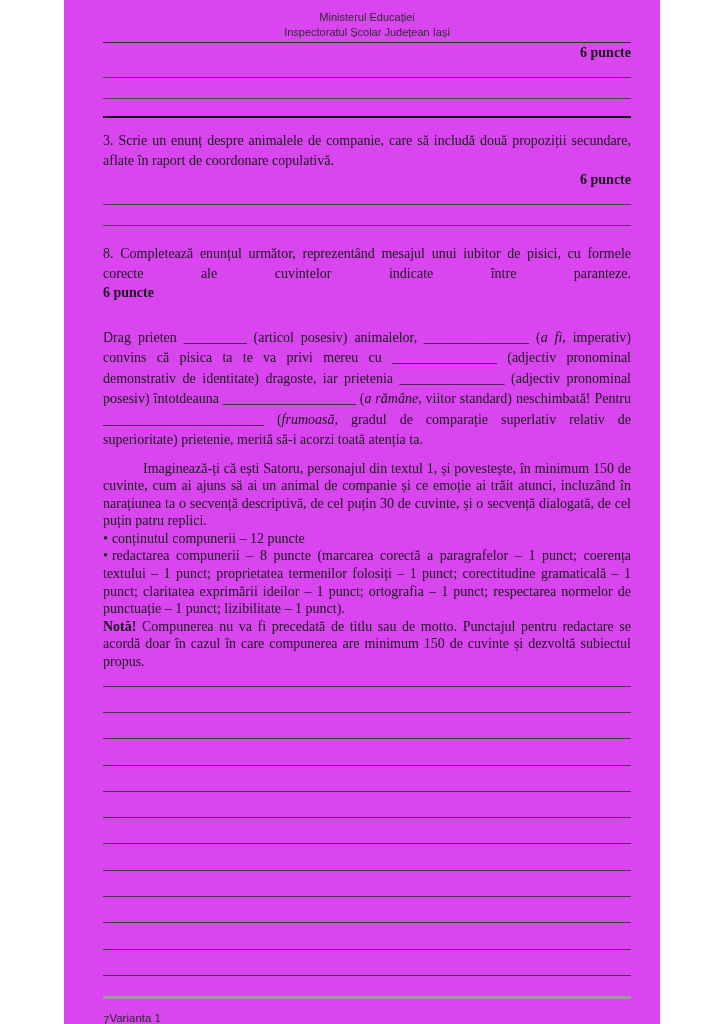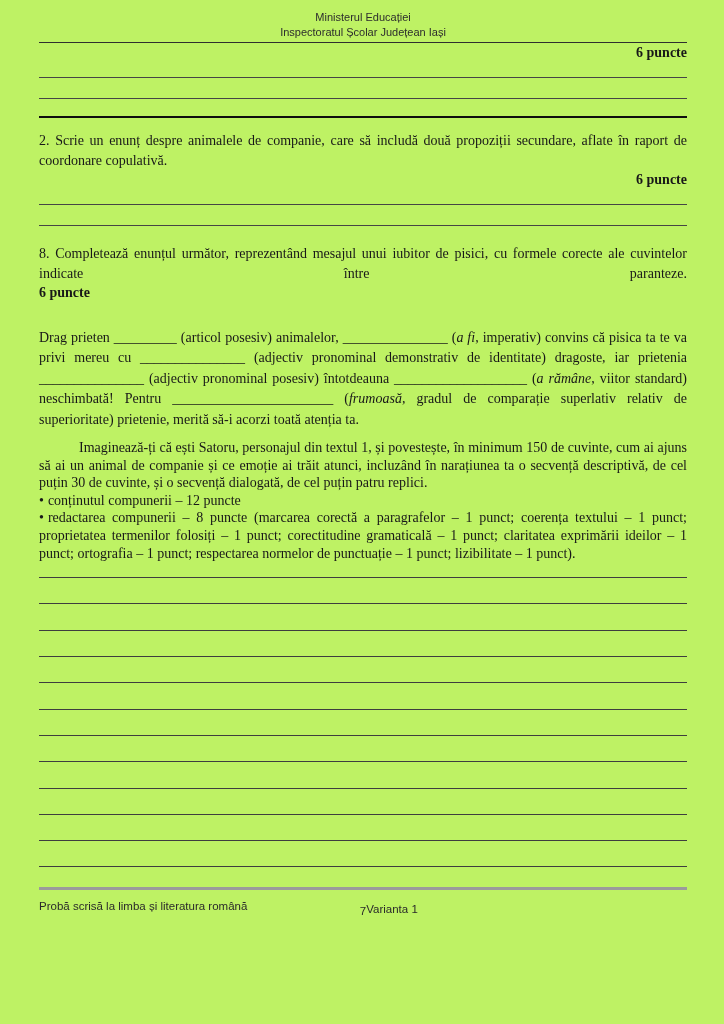--- a/index.html
+++ b/index.html
@@ -1,23 +1,23 @@
 <!DOCTYPE html>
 <html><head>
 <meta charset="utf-8">
 <style>
   html, body { margin: 0; padding: 0; background: #ffffff; }
   .page {
     position: relative;
-    width: 724px;
+    width: 596px;
     height: 1024px;
     margin: 0 auto;
-    background: #bef264;
+    background: #d946ef;
     box-sizing: border-box;
-    padding: 10px 37px 0 39px;
+    padding: 10px 29px 0 39px;
     font-family: "Liberation Serif", serif;
     font-size: 14px;
     line-height: 19.5px;
     color: #181818;
     overflow: hidden;
   }
   .doc-header {
     text-align: center;
     font-family: "Liberation Sans", sans-serif;
     font-size: 11px;
@@ -100,58 +100,58 @@
   </div>
   <hr class="rule-thin">
 
   <div class="points-right">6 puncte</div>
   <div class="ans-group">
       <div class="ans-line"></div>
       <div class="ans-line"></div>
     </div>
   <hr class="rule-thick">
 
-  <p class="q-para">2. Scrie un enunț despre animalele de companie, care să includă două propoziții secundare, aflate în raport de coordonare copulativă.</p>
+  <p class="q-para">3. Scrie un enunț despre animalele de companie, care să includă două propoziții secundare, aflate în raport de coordonare copulativă.</p>
   <div class="points-right">6 puncte</div>
   <div class="ans-group">
       <div class="ans-line"></div>
       <div class="ans-line"></div>
     </div>
 
   <p class="q8-para">8. Completează enunțul următor, reprezentând mesajul unui iubitor de pisici, cu formele corecte ale cuvintelor indicate între paranteze.</p>
   <div class="points-left">6 puncte</div>
 
   <p class="fill-para"><span>Drag prieten _________ (articol posesiv) animalelor, _______________ (</span><span class="it">a fi</span><span>, imperativ) convins că pisica ta te va privi mereu cu _______________ (adjectiv pronominal demonstrativ de identitate) dragoste, iar prietenia _______________ (adjectiv pronominal posesiv) întotdeauna ___________________ (</span><span class="it">a rămâne</span><span>, viitor standard) neschimbată! Pentru _______________________ (</span><span class="it">frumoasă</span><span>, gradul de comparație superlativ relativ de superioritate) prietenie, merită să-i acorzi toată atenția ta.</span></p>
 
 
   <div class="s2-block">
     <p class="task-para" style="margin:0">Imaginează-ți că ești Satoru, personajul din textul 1, și povestește, în minimum 150 de cuvinte, cum ai ajuns să ai un animal de companie și ce emoție ai trăit atunci, incluzând în narațiunea ta o secvență descriptivă, de cel puțin 30 de cuvinte, și o secvență dialogată, de cel puțin patru replici.</p>
     <div class="bullet-line">
       <span class="bullet-glyph">•</span><span>conținutul compunerii – 12 puncte</span>
     </div>
     <div class="bullet-line">
       <span class="bullet-glyph">•</span><span>redactarea compunerii – 8 puncte (marcarea corectă a paragrafelor – 1 punct; coerența textului – 1 punct; proprietatea termenilor folosiți – 1 punct; corectitudine gramaticală – 1 punct; claritatea exprimării ideilor – 1 punct; ortografia – 1 punct; respectarea normelor de punctuație – 1 punct; lizibilitate – 1 punct).</span>
     </div>
+    <p class="note-para" style="margin:0"><span class="b">Notă!</span><span> Compunerea nu va fi precedată de titlu sau de motto. Punctajul pentru redactare se acordă doar în cazul în care compunerea are minimum 150 de cuvinte și dezvoltă subiectul propus.</span></p>
   </div>
 
   <div class="ans-group ans-group-bottom">
       <div class="ans-line"></div>
       <div class="ans-line"></div>
       <div class="ans-line"></div>
       <div class="ans-line"></div>
       <div class="ans-line"></div>
       <div class="ans-line"></div>
       <div class="ans-line"></div>
       <div class="ans-line"></div>
       <div class="ans-line"></div>
       <div class="ans-line"></div>
       <div class="ans-line"></div>
       <div class="ans-line"></div>
     </div>
 
   <hr class="footer-rule">
   <div class="doc-footer">
-    <span class="footer-left">Probă scrisă la limba și literatura română</span>
     <span class="footer-center">7</span>
     <span class="footer-right">Varianta 1</span>
   </div>
 
 </div>
 
 </body></html>

